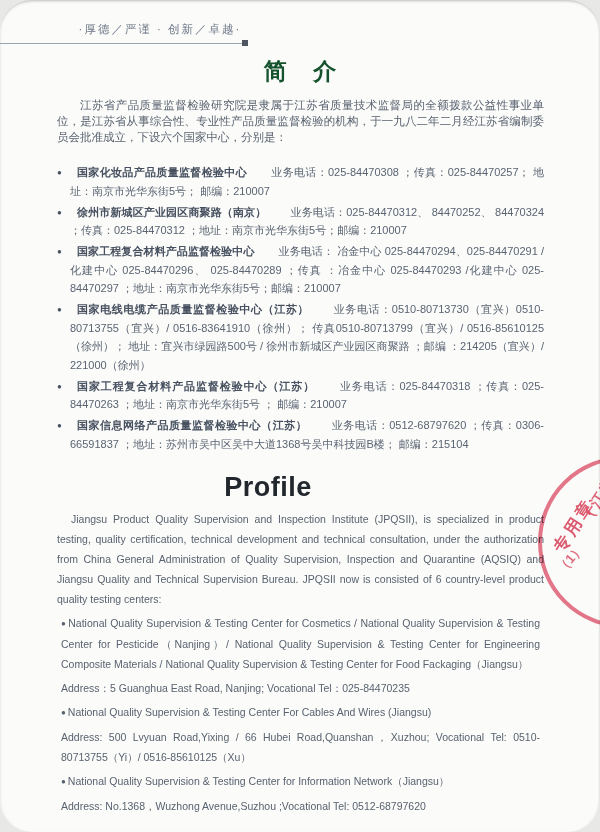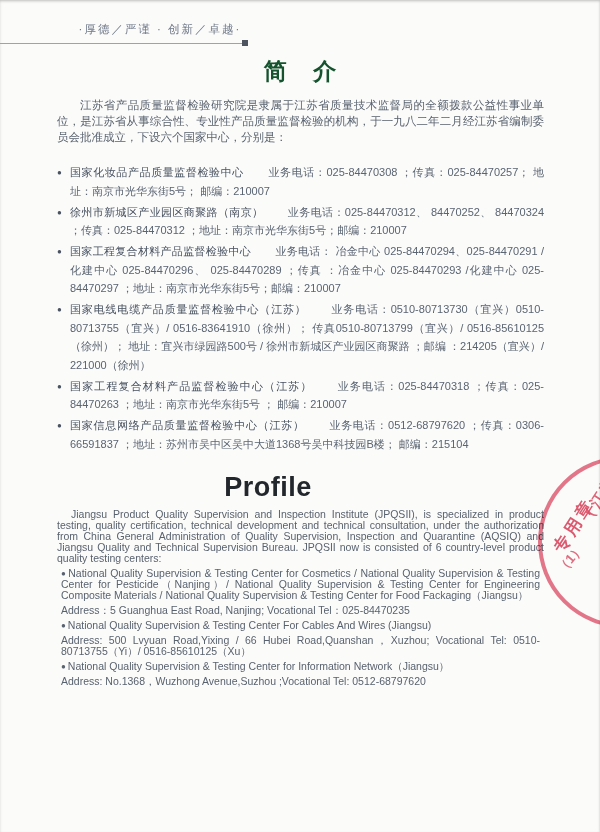--- a/index.html
+++ b/index.html
@@ -1,42 +1,43 @@
 <!DOCTYPE html>
 <html><head>
 <meta charset="utf-8">
 <style>
   html,body{margin:0;padding:0;background:#e8e8e6;}
   .page{
     position:relative;width:600px;height:832px;margin:0 auto;
     background:#fbfbfa;overflow:hidden;
     font-family:"Liberation Sans","DejaVu Sans",sans-serif;
     box-shadow:inset 0 3px 3px -2px #bdbdba, inset -2px 0 2px -1px #e2e2df, inset 2px 0 2px -1px #ececea;
+    border-radius:32px;
   }
   
   .motto{position:absolute;top:22px;left:30px;width:260px;text-align:center;
     font-size:11.5px;color:#6d7787;letter-spacing:2px;}
   .header-line{position:absolute;top:43px;left:0;width:247px;height:1px;background:#9ba3ad;}
   .header-square{position:absolute;top:40px;left:242px;width:6px;height:6px;background:#4e5560;}
   
   .cn-title{position:absolute;top:56px;left:0;width:600px;text-align:center;margin:0;
     font-size:23px;font-weight:bold;color:#14532d;letter-spacing:10px;text-indent:10px;}
   .cn-para{position:absolute;top:97px;left:57px;width:487px;margin:0;
     font-size:11.5px;line-height:16px;color:#59626f;text-align:justify;text-indent:2em;}
   .centers{position:absolute;top:163px;left:57px;width:487px;}
   .center-item{position:relative;padding-left:13px;font-size:11px;line-height:18.5px;
     color:#5a6472;text-align:justify;margin-bottom:2.5px;}
   .dot{position:absolute;left:0;top:1px;font-size:8px;color:#4a5362;}
-  .c-name{font-weight:normal;color:#46505f;}
+  .c-name{font-weight:bold;color:#46505f;margin-left:7px;}
   .c-gap{display:inline-block;width:24px;}
   
   .en-title{position:absolute;top:472px;left:0;width:536px;text-align:center;margin:0;
     font-size:27px;font-weight:bold;color:#22272d;letter-spacing:.5px;}
   .en-block{position:absolute;top:509px;left:57px;width:487px;
-    font-size:10.5px;line-height:11px;color:#59626f;text-align:justify;}
+    font-size:10.5px;line-height:20px;color:#59626f;text-align:justify;}
   .en-para{margin:0;text-indent:14px;}
   .p-entry{margin:4px;}
   .edot{font-size:8px;margin-right:2px;vertical-align:1px;color:#59626f;}
   
   .stamp{position:absolute;left:538px;top:456px;width:164px;height:164px;
     border:4px solid rgba(224,86,110,.8);border-radius:50%;mix-blend-mode:multiply;}
   .stamp span{position:absolute;color:#dd4a62;white-space:nowrap;}
   .s1{left:26px;top:22px;transform:rotate(-57deg);font-size:15px;font-weight:bold;letter-spacing:3px;opacity:.85;}
   .s2{left:2px;top:54px;transform:rotate(-57deg);font-size:17px;font-weight:bold;letter-spacing:3px;opacity:.9;}
   .s3{left:12px;top:90px;transform:rotate(-50deg);font-size:13px;font-weight:bold;opacity:.8;}

